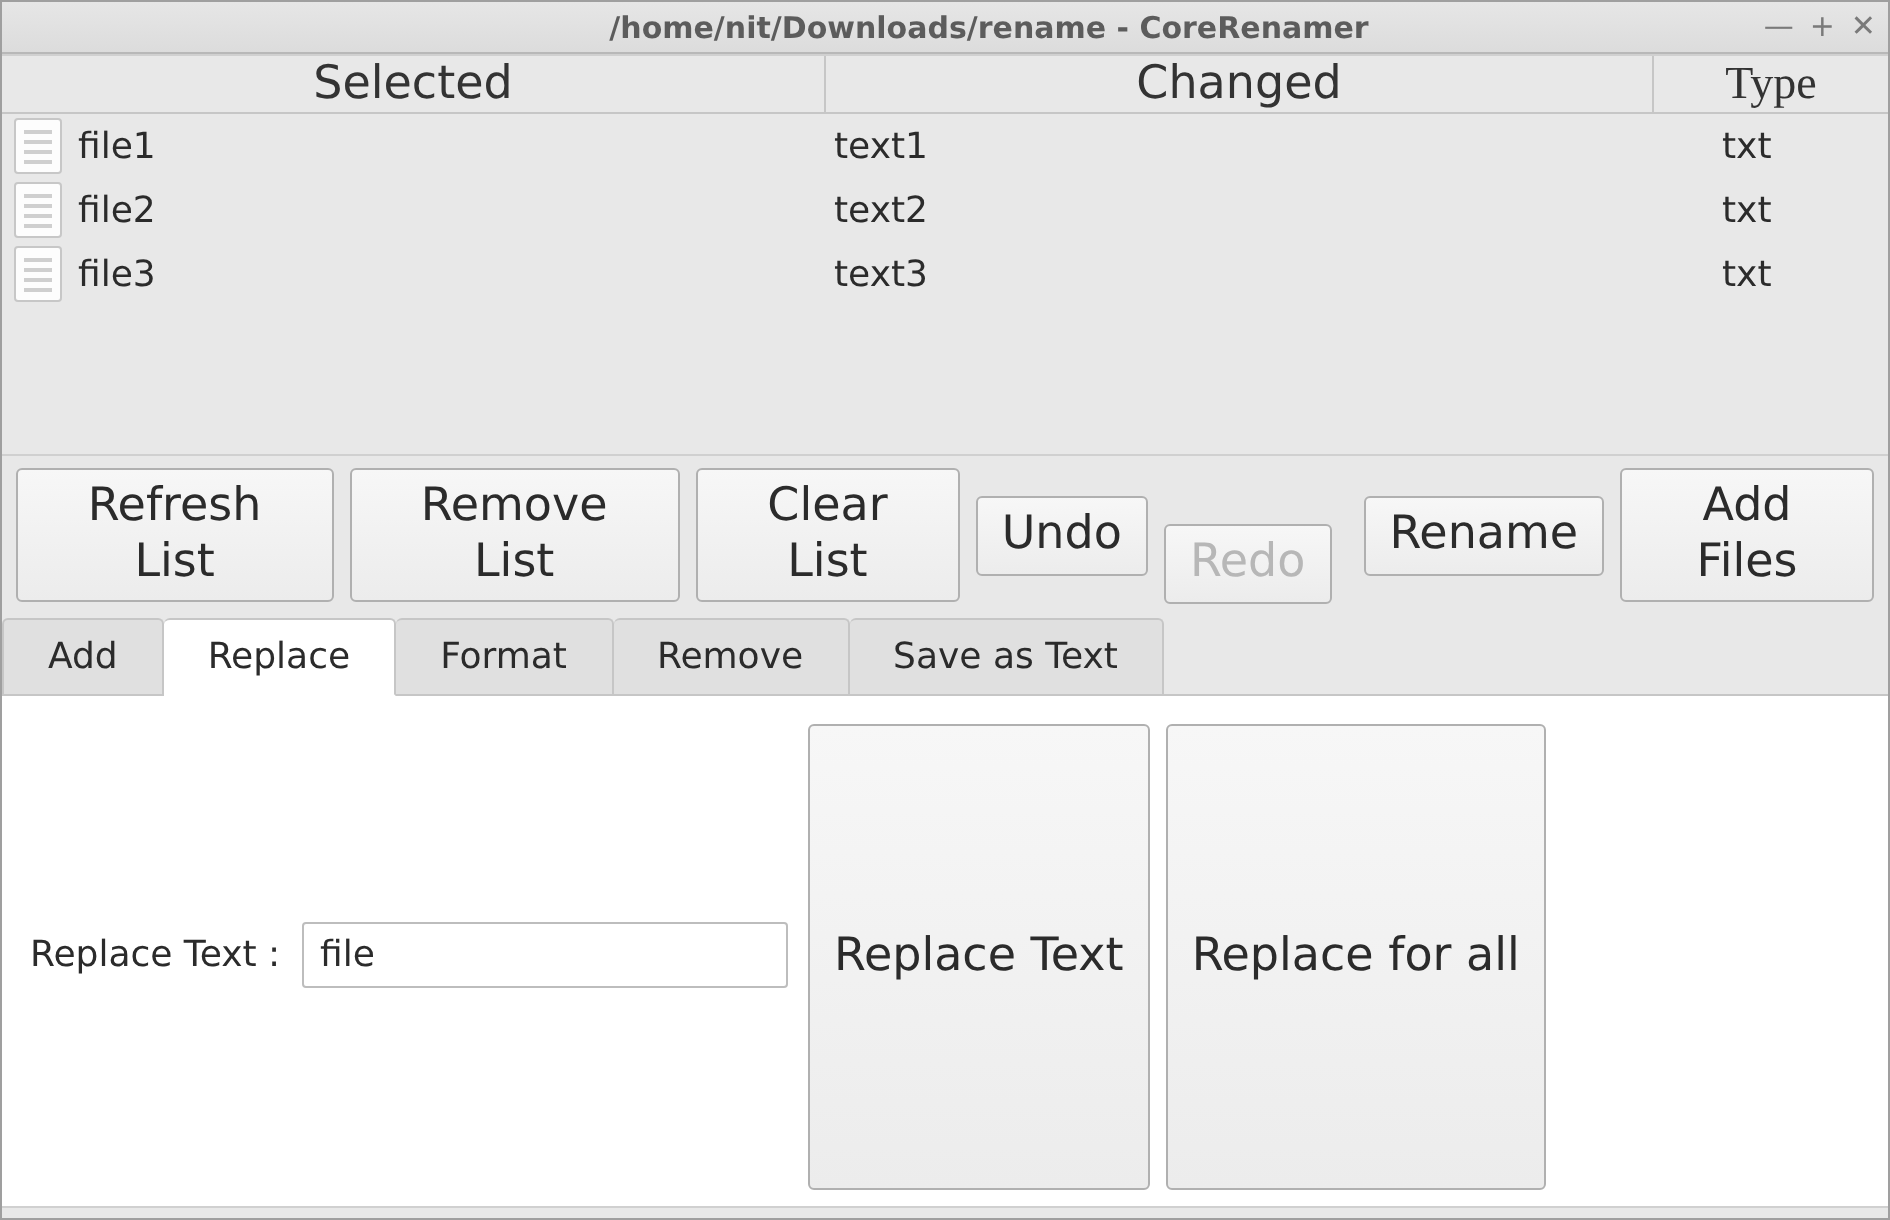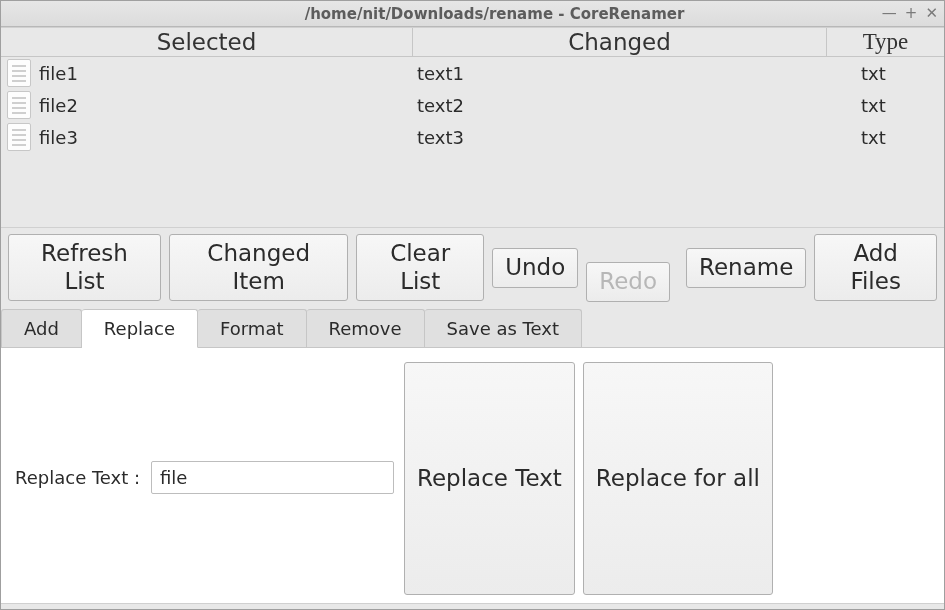--- a/index.html
+++ b/index.html
@@ -240,21 +240,21 @@
           <span class="file-icon"></span>
           <span>file3</span>
         </div>
         <div class="cell-changed">text3</div>
         <div class="cell-type">txt</div>
       </div>
     </div>
 
     <div class="toolbar">
       <button class="std">Refresh List</button>
-      <button class="std">Changed Item</button>
+      <button class="std">Remove List</button>
       <button class="std">Clear List</button>
       <button class="std">Undo</button>
       <button class="std" disabled="">Redo</button>
       <div class="spacer"></div>
       <button class="std">Rename</button>
       <button class="std">Add Files</button>
     </div>
 
     <div class="tabstrip">
       <div class="tab">Add</div>

